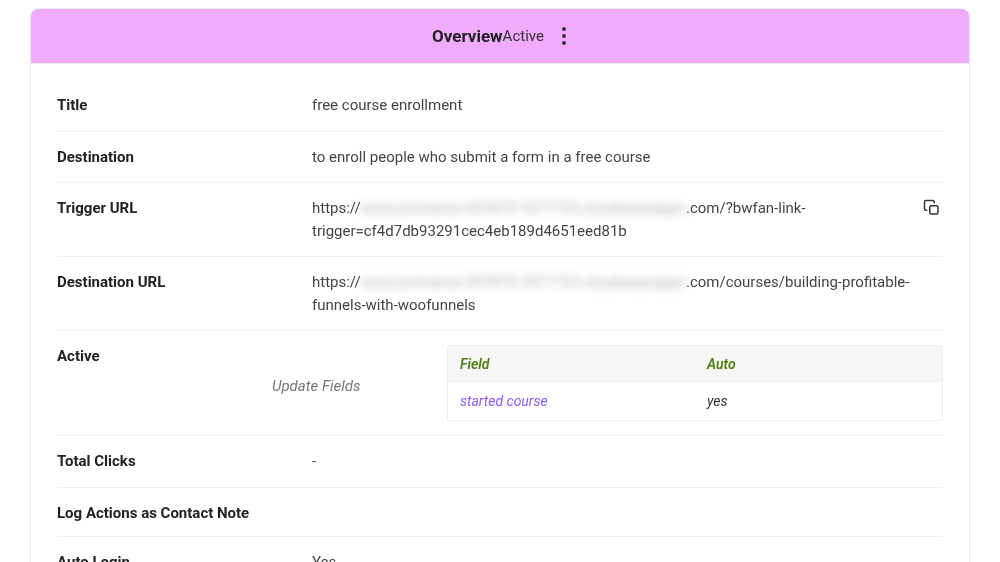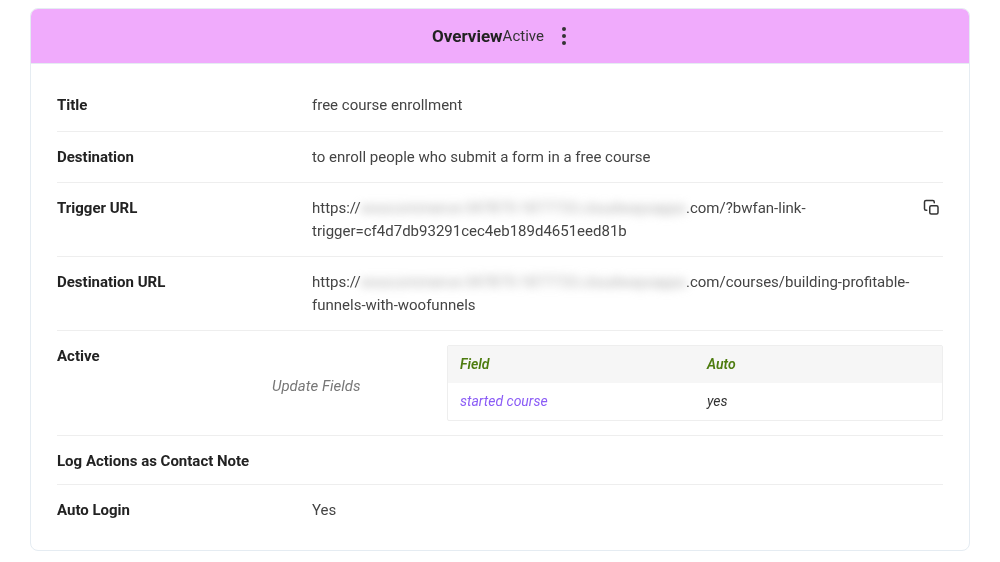--- a/index.html
+++ b/index.html
@@ -96,20 +96,26 @@
             </div>
             <div class="mini-table-row mini-table-body">
               <div class="mini-cell">started course</div>
               <div class="mini-cell val">yes</div>
             </div>
           </div>
         </div>
       </div>
     </div>
 
+    <div class="row">
+      <div class="row-label">Total Clicks</div>
+      <div class="row-value">
+        <span class="row-value-text">-</span>
+      </div>
+    </div>
 
     <div class="row">
       <div class="row-label">Log Actions as Contact Note</div>
     </div>
 
     <div class="row">
       <div class="row-label">Auto Login</div>
       <div class="row-value">
         <span class="row-value-text">Yes</span>
       </div>

